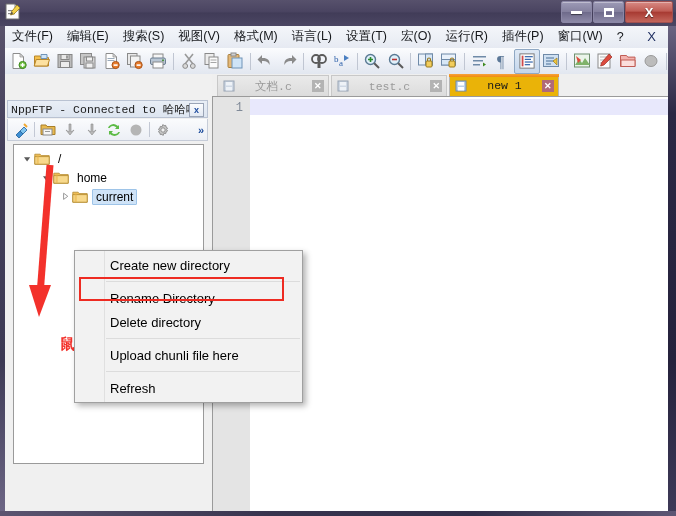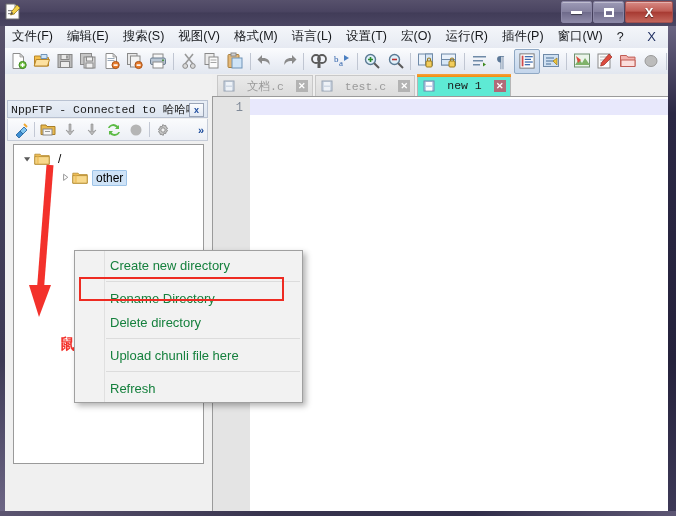--- a/index.html
+++ b/index.html
@@ -90,31 +90,31 @@
   .tbtn.pressed { border:1px solid #8fa8c4; border-radius:2px; background:linear-gradient(to bottom,#dfe9f5,#c4d6ec); }
   .tsep { width:1px; height:17px; background:#c0c6d2; margin:0 3px; }
 
   
   .tabbar {
     position:absolute; left:207px; top:48px; width:456px; height:22px;
     background:#efefef;
   }
   .tabs { display:flex; align-items:flex-end; height:22px; padding-left:5px; }
   .tab {
-    height:20px; display:flex; align-items:center; gap:12px;
+    height:20px; display:flex; align-items:center; gap:20px;
     padding:0 4px 0 5px; margin-right:2px;
     font-family:"Liberation Mono","DejaVu Sans Mono",monospace;
     font-size:11.5px; color:#9a9a9a;
     background:linear-gradient(to bottom,#eaeaea,#dcdcdc);
     border:1px solid #c8c8c8; border-bottom:none;
     position:relative;
   }
   .tab.active {
     color:#1a1a1a;
-    background:#5eead4;
+    background:#eab308;
     border-color:#b6b6b6;
     height:21px;
   }
   .tab.active::before {
     content:""; position:absolute; left:-1px; right:-1px; top:-1px; height:3px;
     background:linear-gradient(to bottom,#f8a23a,#ef8b12);
   }
   .tab .tdoc { width:12px; height:12px; flex:none; }
   .tab .tclose { width:12px; height:12px; flex:none; display:flex; align-items:center; justify-content:center;
                  font-size:9px; color:#fff; background:#b3b3b3; font-family:"Liberation Sans",sans-serif; font-weight:bold; }
@@ -200,21 +200,21 @@
     padding:2px 0;
     box-sizing:border-box;
   }
   .ctxmenu::before {
     content:""; position:absolute; left:0; top:0; width:29px; height:100%;
     background:#f2f2f2; border-right:1px solid #e0e0e0;
   }
   .ctxitem {
     position:relative; z-index:2;
     height:24px; display:flex; align-items:center;
-    padding-left:35px; font-size:13px; color:#15803d;
+    padding-left:35px; font-size:13px; color:#000000;
     font-family:"Liberation Sans","DejaVu Sans",sans-serif;
   }
   .ctxsep { position:relative; z-index:2; height:1px; background:#dcdcdc; margin:4px 2px 4px 31px; }
   .ctxhl {
     position:absolute; left:4px; top:26px; width:205px; height:24px;
     border:2px solid #ee2b22; box-sizing:border-box; z-index:3; pointer-events:none;
   }
 </style>
 </head>
 <body>
@@ -577,34 +577,49 @@
             </span>
             <span class="fold">
               <svg width="16" height="14" viewBox="0 0 16 14">
                 <path d="M.8 2.2h5.3l1.2 1.4h7.9v8.6H.8z" fill="#f0c05a" stroke="#b3892e" stroke-width=".8"></path>
                 <path d="M.8 4.6h14.4v7.6H.8z" fill="#f8d98c" stroke="#b3892e" stroke-width=".8"></path>
                 <path d="M2.6 3.1h2.2v8.8H2.6z" fill="#e8b347" opacity=".55"></path>
               </svg>
             </span>
             <span class="tlabel">/</span>
           </div>
+          <div class="tnode" style="padding-left:25px;">
+            <span class="exp">
+              <svg width="9" height="9" viewBox="0 0 9 9">
+                  <path d="M1 3.2h6.2L4.1 7.4z" fill="#5a5a5a"></path>
+                </svg>
+            </span>
+            <span class="fold">
+              <svg width="16" height="14" viewBox="0 0 16 14">
+                <path d="M.8 2.2h5.3l1.2 1.4h7.9v8.6H.8z" fill="#f0c05a" stroke="#b3892e" stroke-width=".8"></path>
+                <path d="M.8 4.6h14.4v7.6H.8z" fill="#f8d98c" stroke="#b3892e" stroke-width=".8"></path>
+                <path d="M2.6 3.1h2.2v8.8H2.6z" fill="#e8b347" opacity=".55"></path>
+              </svg>
+            </span>
+            <span class="tlabel">home</span>
+          </div>
           <div class="tnode sel" style="padding-left:44px;">
             <span class="exp">
               <svg width="9" height="9" viewBox="0 0 9 9">
                   <path d="M2.6 1.2v6.2l4.2-3.1z" fill="none" stroke="#9a9a9a" stroke-width="1"></path>
                 </svg>
             </span>
             <span class="fold">
               <svg width="16" height="14" viewBox="0 0 16 14">
                 <path d="M.8 2.2h5.3l1.2 1.4h7.9v8.6H.8z" fill="#f0c05a" stroke="#b3892e" stroke-width=".8"></path>
                 <path d="M.8 4.6h14.4v7.6H.8z" fill="#f8d98c" stroke="#b3892e" stroke-width=".8"></path>
                 <path d="M2.6 3.1h2.2v8.8H2.6z" fill="#e8b347" opacity=".55"></path>
               </svg>
             </span>
-            <span class="tlabel">other</span>
+            <span class="tlabel">current</span>
           </div>
         </div>
 
         <svg style="position:absolute;left:10px;top:18px;" width="70" height="180">
           <path d="M26 2 L16 132" stroke="#f3312b" stroke-width="7" fill="none"></path>
           <path d="M15 154 L5 122 L27 122 Z" fill="#f3312b"></path>
         </svg>
         <div class="annot">鼠标空白处右击</div>
       </div>
 

